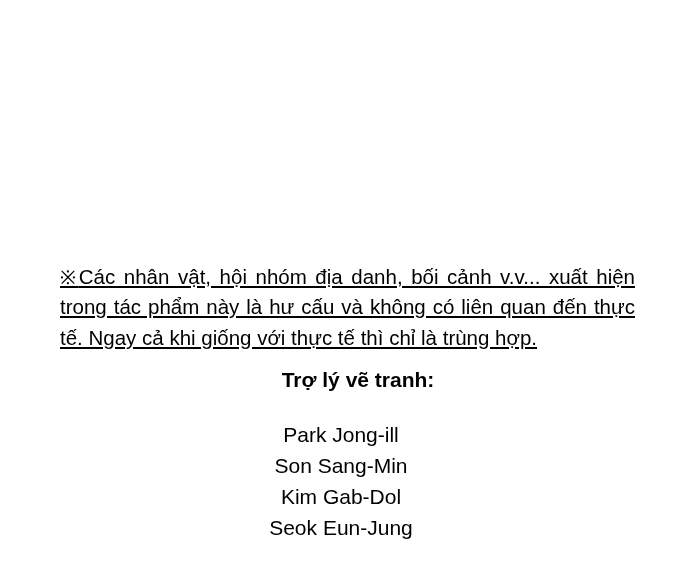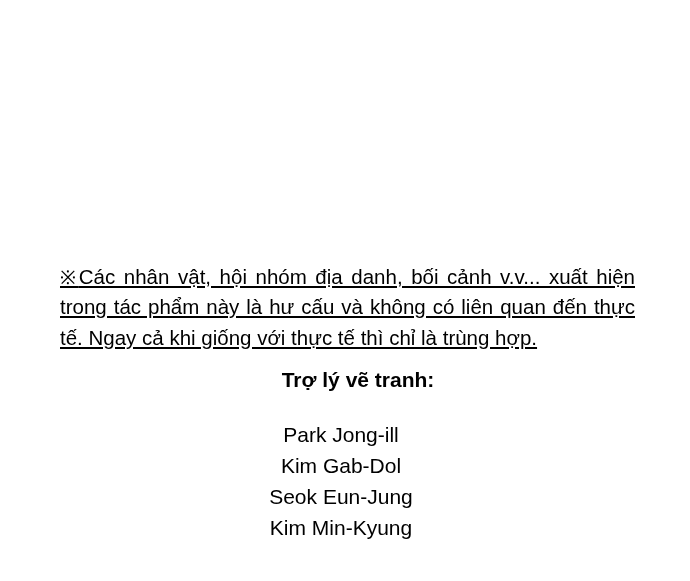--- a/index.html
+++ b/index.html
@@ -72,18 +72,18 @@
 <div class="page">
 
   <div class="disclaimer">
     <span class="mark">※</span><span>Các nhân vật, hội nhóm địa danh, bối cảnh v.v... xuất hiện trong tác phẩm này là hư cấu và không có liên quan đến thực tế. Ngay cả khi giống với thực tế thì chỉ là trùng hợp.</span>
   </div>
 
   <div class="credits-title">Trợ lý vẽ tranh:</div>
 
   <div class="credits-list">
     <span class="credit-name">Park Jong-ill</span>
+    <span class="credit-name">Son Sang-Min</span>
     <span class="credit-name">Kim Gab-Dol</span>
     <span class="credit-name">Seok Eun-Jung</span>
-    <span class="credit-name">Kim Min-Kyung</span>
   </div>
 
 </div>
 
 </body></html>

